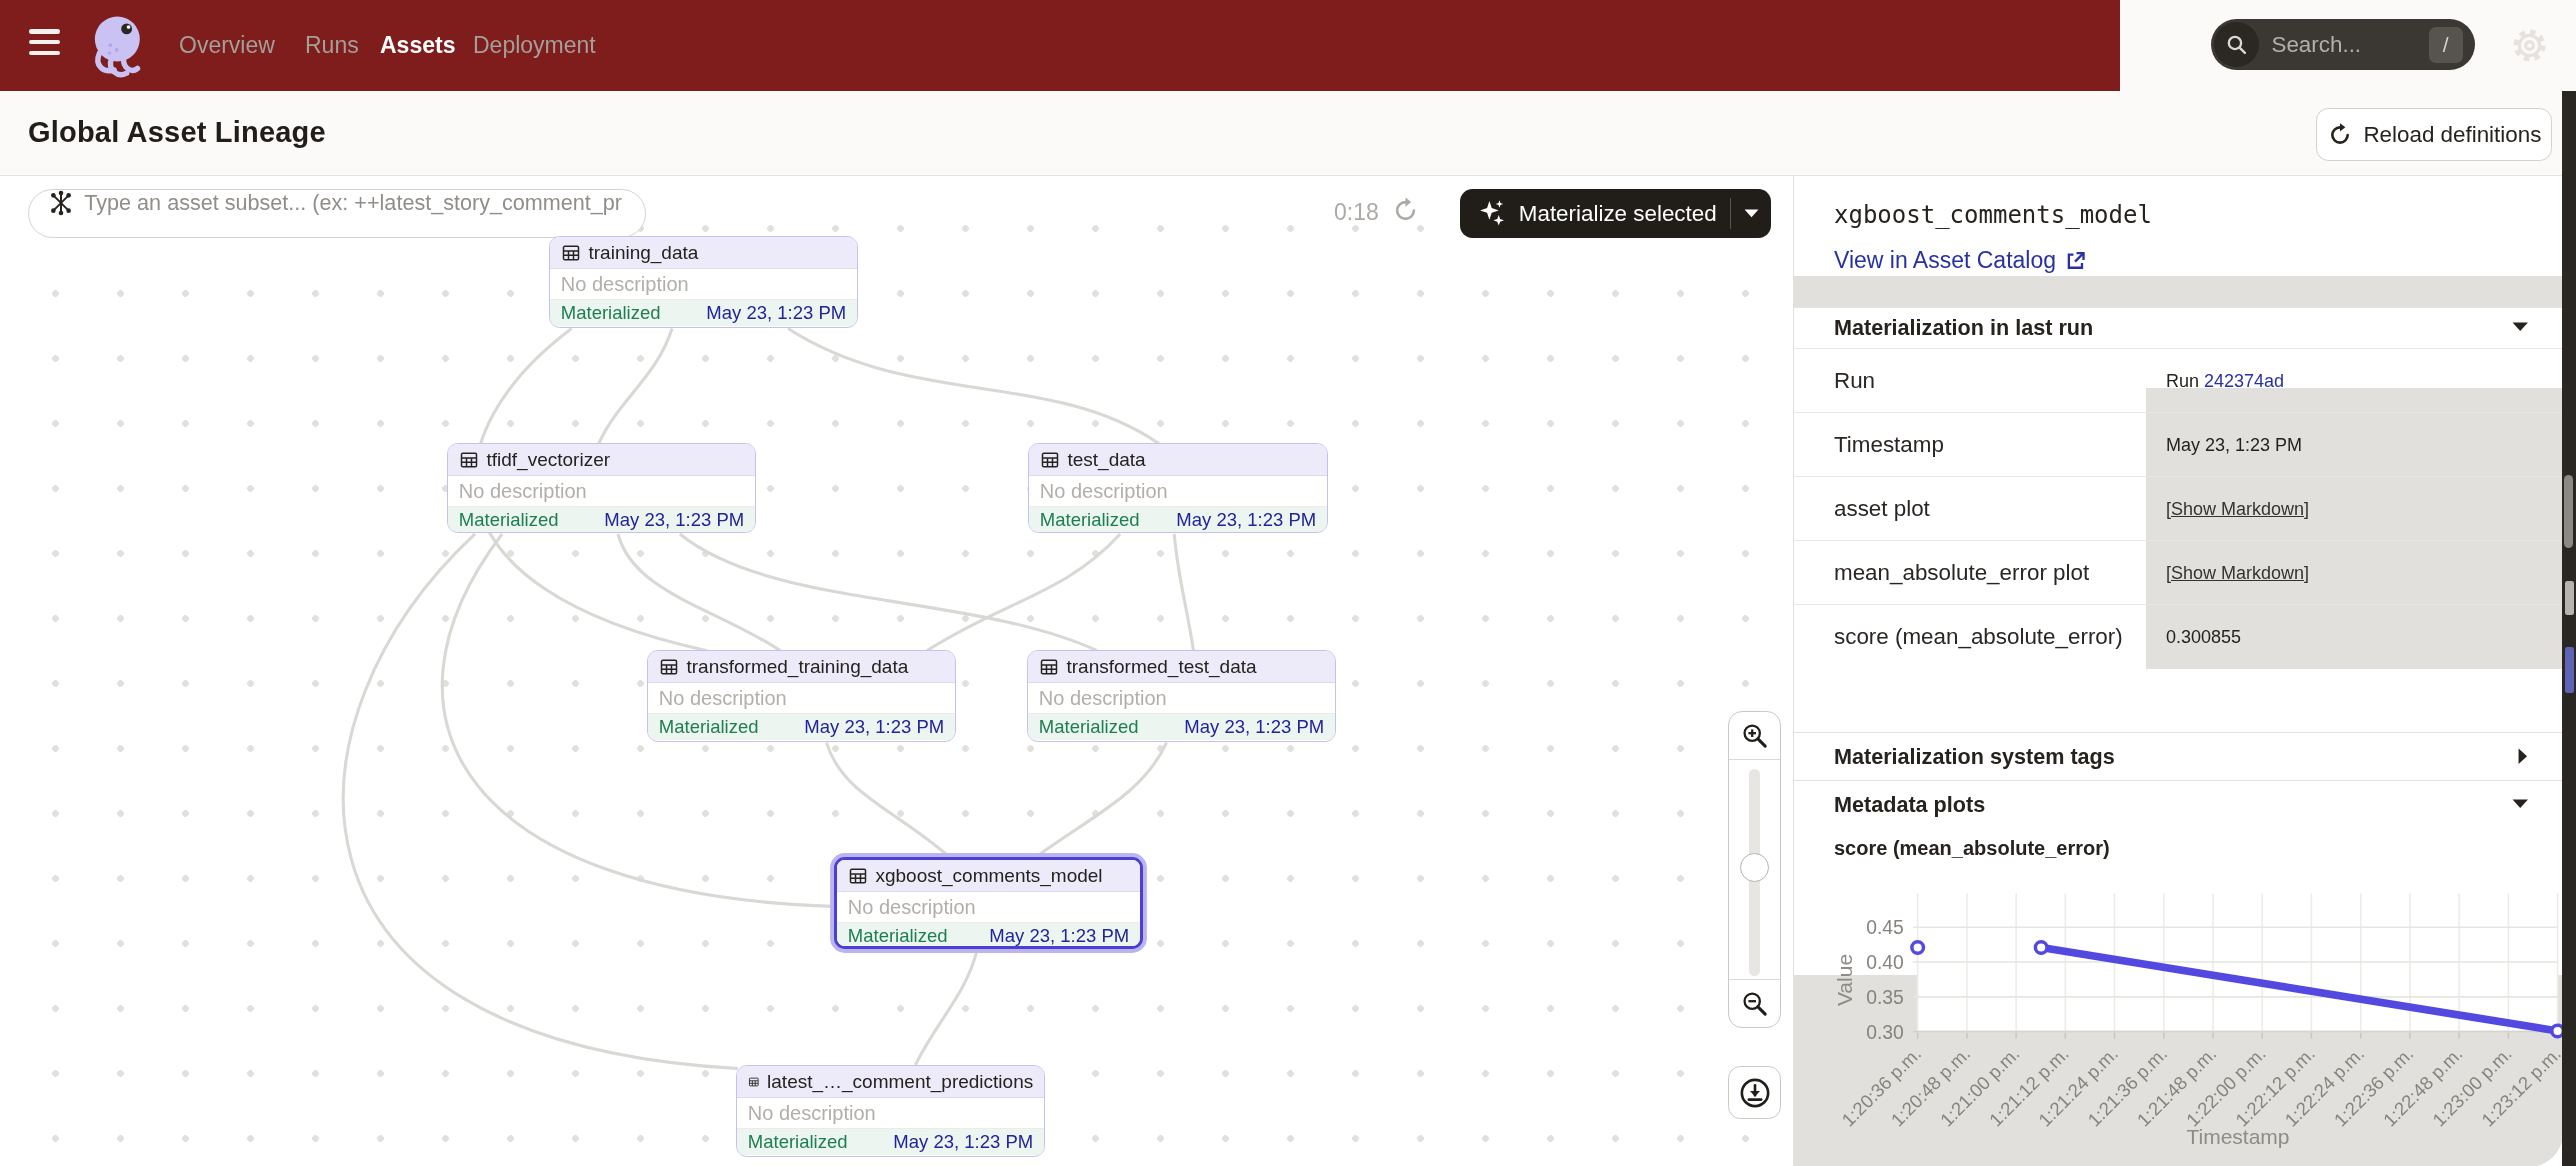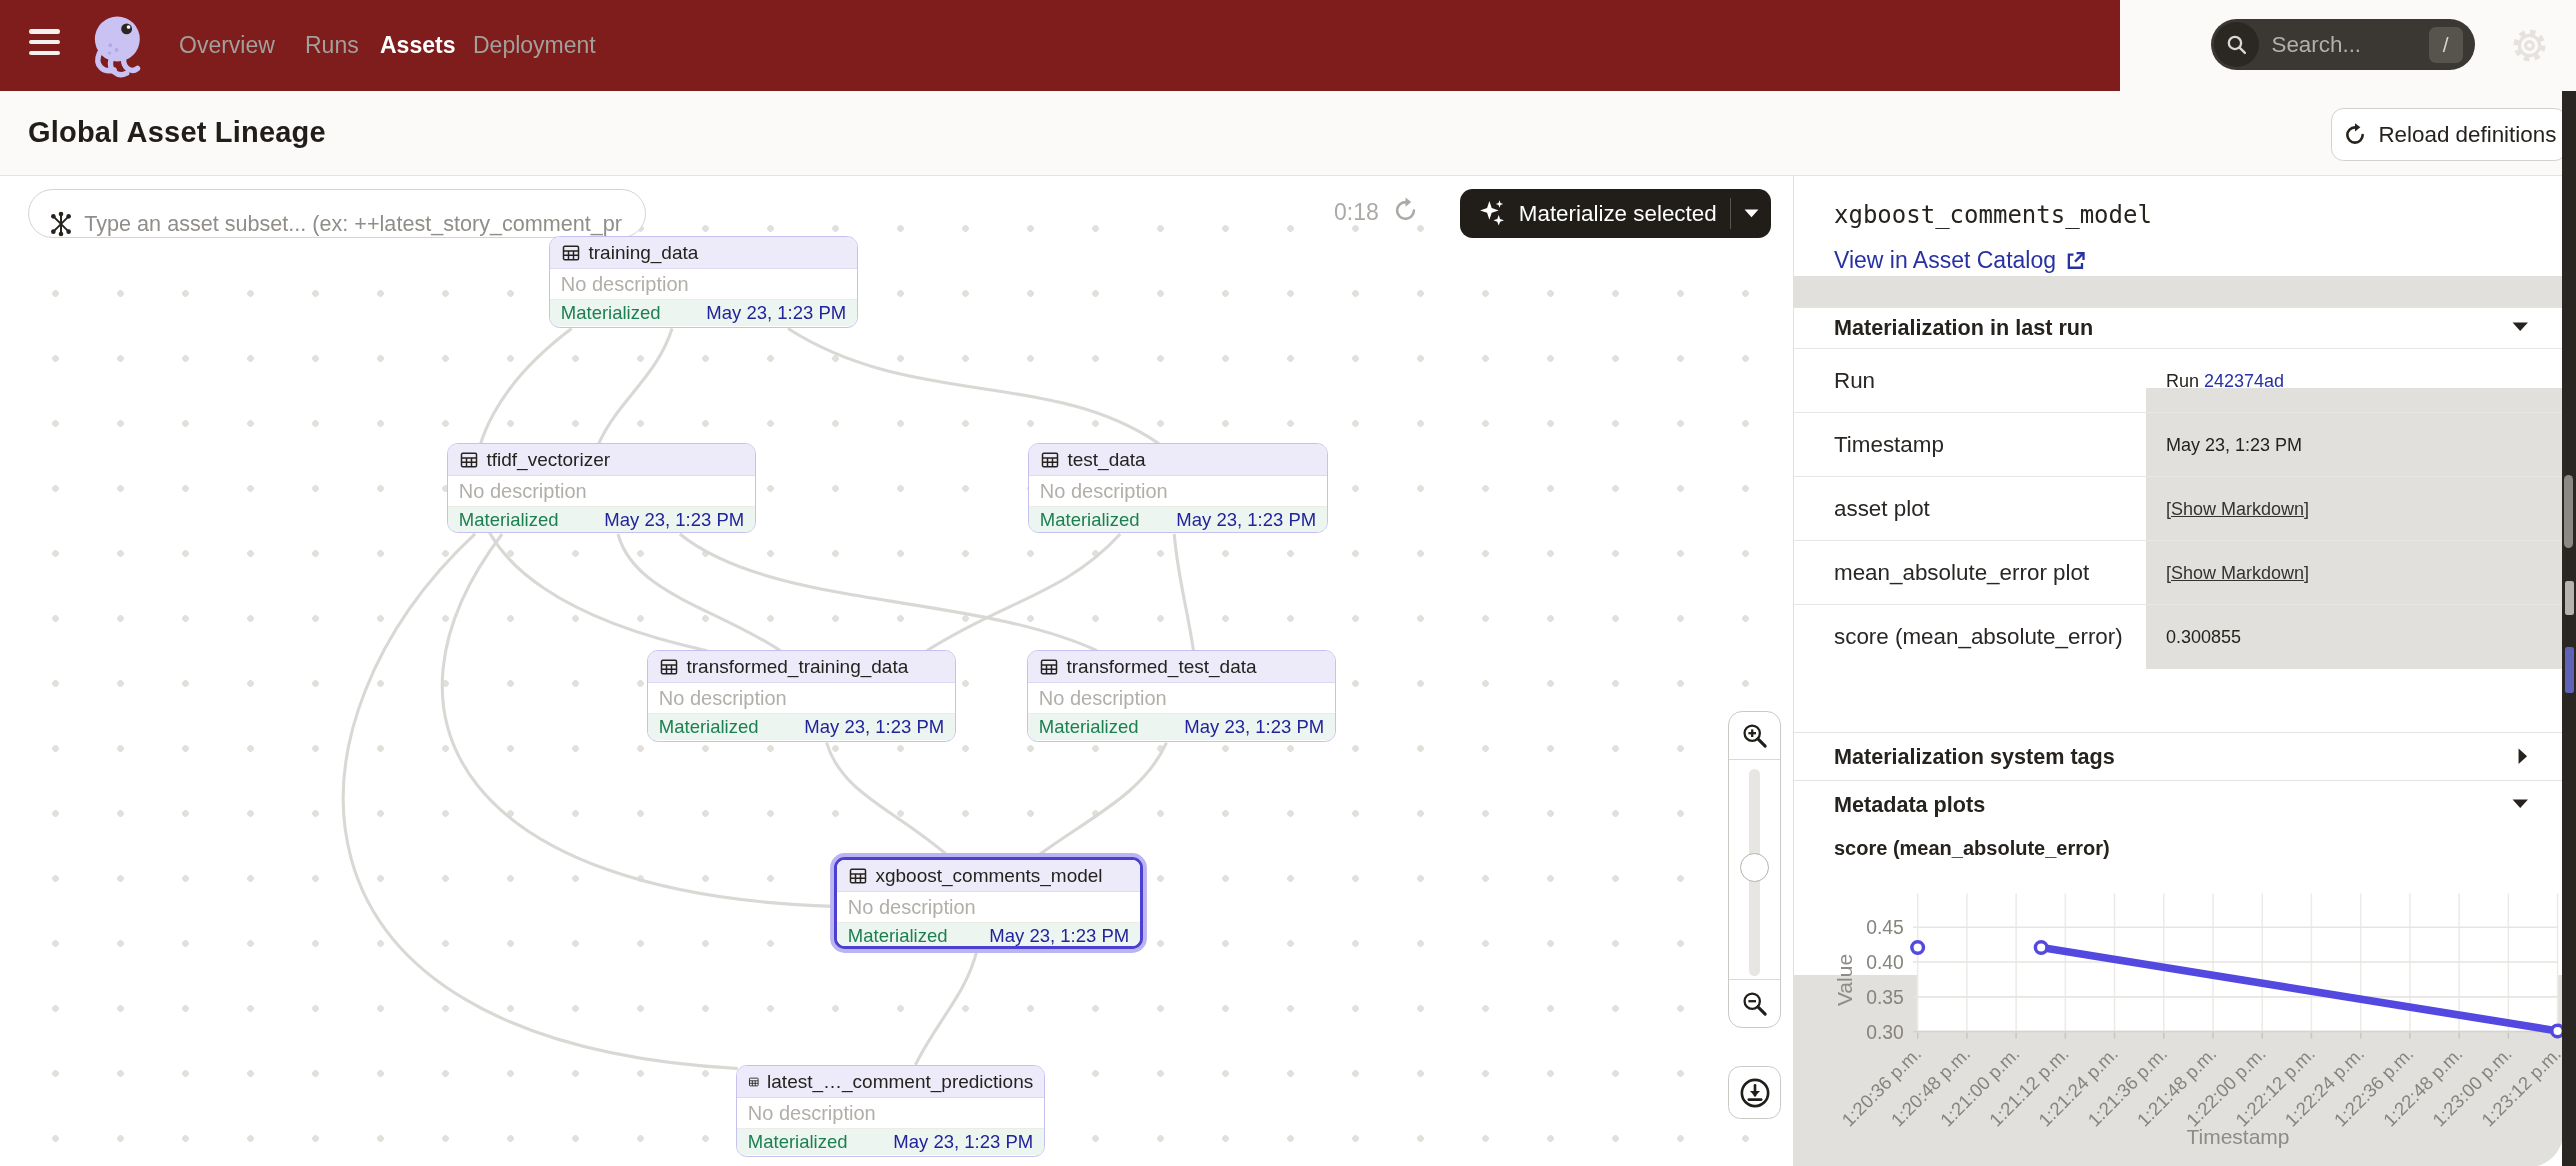--- a/index.html
+++ b/index.html
@@ -16,28 +16,28 @@
   .nav-overview { left:179px; } .nav-runs { left:305px; } .nav-assets { left:380px; } .nav-deployment { left:473px; }
   .nav-search { position:absolute; left:2211px; top:19.3px; width:264px; height:51px; background:#3B3833; border-radius:25.5px; display:flex; align-items:center; }
   .nav-search-iconwrap { width:45px; height:45px; margin-left:3.1px; border-radius:50%; background:#2B2823; display:flex; align-items:center; justify-content:center; }
   .nav-search-text { flex:1; margin-left:12.4px; font-size:22.4px; color:#B3AFAA; }
   .slash-badge { width:34px; height:36px; margin-right:12.4px; background:#57534D; border-radius:7px; color:#D8D5D0; font-size:21px; display:flex; align-items:center; justify-content:center; }
   .gear { position:absolute; left:2510px; top:26px; width:39px; height:39px; cursor:pointer; }
 
   
   .pageheader { position:absolute; left:0; top:91px; width:2576px; height:85px; background:#FBFAF8; border-bottom:0.8px solid #E5E3DF; }
   .page-title { position:absolute; left:28px; top:25px; font-size:29px; font-weight:bold; color:#211D19; letter-spacing:0.2px; }
-  .reload-btn { position:absolute; left:2316px; top:17px; width:236px; height:53px; background:#FFFFFF; border:0.8px solid #D3D1CC; border-radius:12.4px; display:flex; align-items:center; justify-content:center; gap:10.8px; font-size:22.4px; color:#26221E; cursor:pointer;margin-left:15px; }
+  .reload-btn { position:absolute; left:2316px; top:17px; width:236px; height:53px; background:#FFFFFF; border:0.8px solid #D3D1CC; border-radius:12.4px; display:flex; align-items:center; justify-content:center; gap:10.8px; font-size:22.4px; color:#26221E; cursor:pointer; }
 
   
   .graph-panel { position:absolute; left:0; top:176px; width:1793px; height:991px; background:#FFFFFF;
     background-image:radial-gradient(circle, #E2E0DB 3.1px, transparent 3.5px); background-size:65px 65px; background-position:23px 20px; overflow:hidden; }
   .edges { position:absolute; left:0; top:0; }
 
-  .filter-input { position:absolute; left:28px; top:13px; width:618px; height:49px; background:#FFFFFF; border:0.8px solid #D5D3CE; border-radius:25px; display:flex; align-items:flex-end; }
+  .filter-input { position:absolute; left:28px; top:13px; width:618px; height:49px; background:#FFFFFF; border:0.8px solid #D5D3CE; border-radius:25px; display:flex; align-items:flex-start; }
   .filter-icon { margin-left:18.5px; }
   .filter-input input { border:none; outline:none; flex:1; margin:0 18.5px 0 10.8px; font-size:21.6px; color:#26221E; background:transparent; font-family:"Liberation Sans",sans-serif; }
   .filter-input input::placeholder { color:#918D88; }
   .graph-timer { position:absolute; left:1334px; top:23px; font-size:23px; color:#ADA9A4; }
   .timer-refresh { position:absolute; left:1391px; top:20px; }
   .materialize-btn { position:absolute; left:1460px; top:13px; width:311px; height:49px; background:#211E1A; border-radius:12.4px; display:flex; align-items:center; color:#FFFFFF; cursor:pointer; }
   .mat-label { font-size:22.4px; margin-left:10.8px; }
   .mat-sparkle { margin-left:17px; }
   .mat-divider { width:0.8px; height:31px; background:#57534D; margin-left:17px; }
   .mat-caret { width:40px; display:flex; align-items:center; justify-content:center; }

